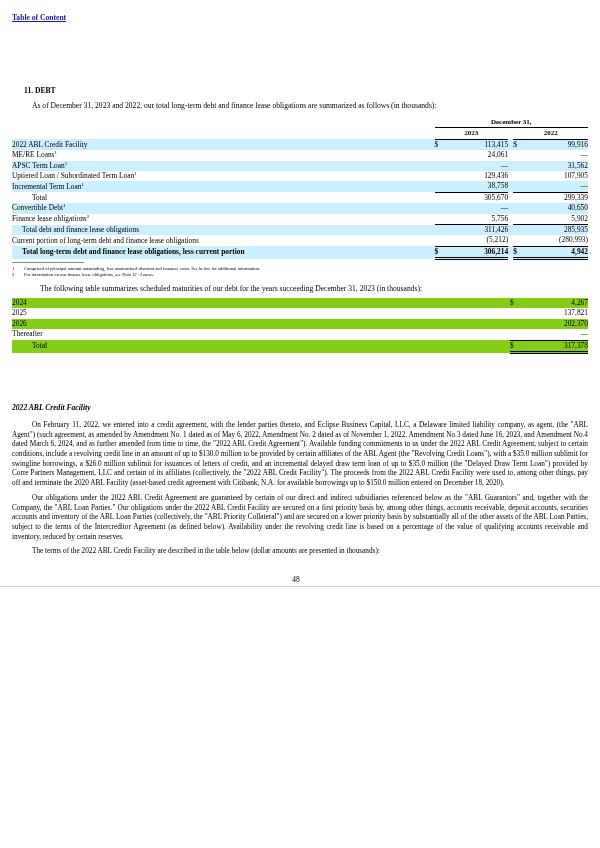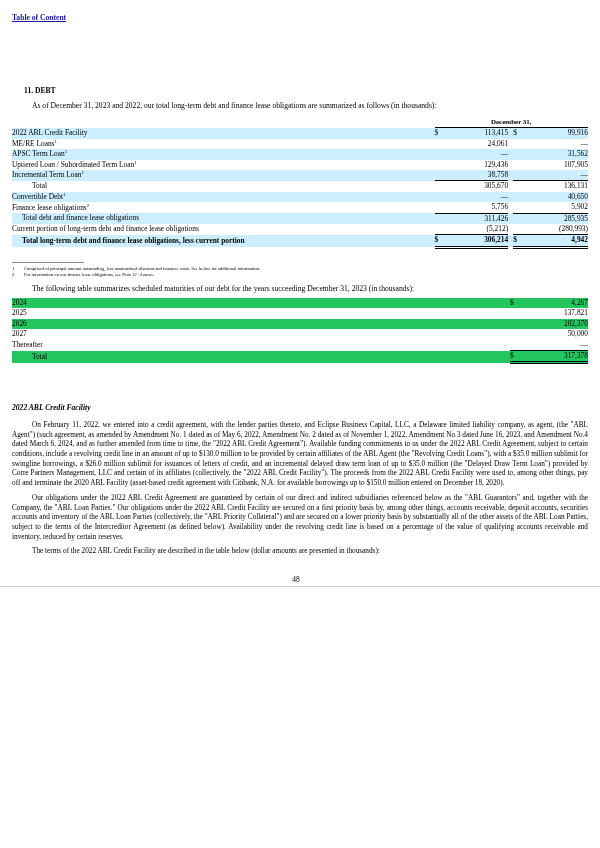--- a/index.html
+++ b/index.html
@@ -40,27 +40,27 @@
     .top-border { border-top: 1px solid #000; }
     .dbl-bottom { border-bottom: 3px double #000; }
     sup { font-size: 5px; vertical-align: super; line-height: 0; }
 
     .fn-rule { position: absolute; left: 12px; top: 262px; width: 72px; border-top: 1px solid #888; }
     .footnotes { position: absolute; left: 12px; top: 266px; font-size: 4.6px; line-height: 5.6px; }
     .footnotes .fn { display: flex; }
     .footnotes .fn-num { width: 12px; }
     .footnotes em { font-style: italic; }
 
-    .mat-intro { position: absolute; left: 32px; top: 284px; font-size: 7.6px; white-space: nowrap; }
+    .mat-intro { position: absolute; left: 40px; top: 284px; font-size: 7.6px; white-space: nowrap; }
     .mat-table {
       position: absolute; left: 12px; top: 298px; width: 576px;
       border-collapse: collapse; font-size: 7.4px;
     }
     .mat-table td { padding: 0; height: 10.4px; line-height: 10.4px; white-space: nowrap; }
-    .mat-table tr.shaded td { background: #22c55e; }
+    .mat-table tr.shaded td { background: #84cc16; }
     .mat-hdr { font-weight: bold; text-decoration: underline; font-size: 7.6px; }
     .mat-col-lbl { width: 498px; }
     .mat-col-d { width: 12px; }
     .mat-col-v { width: 66px; }
 
     .sub-heading { position: absolute; left: 12px; top: 403px; font-weight: bold; font-style: italic; font-size: 7.6px; }
     .para {
       position: absolute; left: 12px; width: 576px; font-size: 7.25px; line-height: 9.6px;
       text-align: justify; text-indent: 20px;
     }
@@ -85,20 +85,26 @@
       <col class="col-v1">
       <col class="col-gap">
       <col class="col-d2">
       <col class="col-v2">
   </colgroup>
   <tbody>
       <tr>
     <td></td>
     <td colspan="5" class="hdr-main">December 31,</td>
   </tr>
+  <tr>
+    <td></td>
+    <td colspan="2" class="hdr-yr">2023</td>
+    <td></td>
+    <td colspan="2" class="hdr-yr">2022</td>
+  </tr>
 
   <tr class="shaded">
     <td class="lbl"><span>2022 ABL Credit Facility</span></td>
     <td class="c dol">$</td>
     <td class="c num">113,415</td>
     <td class="c"></td>
     <td class="c dol">$</td>
     <td class="c num">99,916</td>
   </tr>
   <tr>
@@ -132,21 +138,21 @@
     <td class="c"></td>
         <td class="c"></td>
     <td class="c num">—</td>
   </tr>
   <tr>
     <td class="lbl ind1"><span>Total</span></td>
     <td class="c top-border"></td>
     <td class="c num top-border">305,670</td>
     <td class="c"></td>
     <td class="c top-border"></td>
-    <td class="c num top-border">136,131</td>
+    <td class="c num top-border">299,339</td>
   </tr>
   <tr class="shaded">
     <td class="lbl"><span>Convertible Debt</span><sup>1</sup></td>
     <td class="c"></td>
     <td class="c num">—</td>
     <td class="c"></td>
         <td class="c"></td>
     <td class="c num">40,650</td>
   </tr>
   <tr>
@@ -214,25 +220,20 @@
     <td>2025</td>
     <td></td>
     <td class="num">137,821</td>
   </tr>
   <tr class="shaded">
     <td>2026</td>
     <td></td>
     <td class="num">202,370</td>
   </tr>
   <tr>
-    <td>2027</td>
-    <td></td>
-    <td class="num">50,000</td>
-  </tr>
-  <tr>
     <td>Thereafter</td>
     <td></td>
     <td class="num">—</td>
   </tr>
   <tr class="shaded">
     <td class="ind1">Total</td>
     <td class="dol top-border dbl-bottom">$</td>
     <td class="num top-border dbl-bottom">317,378</td>
   </tr>
 </tbody>

